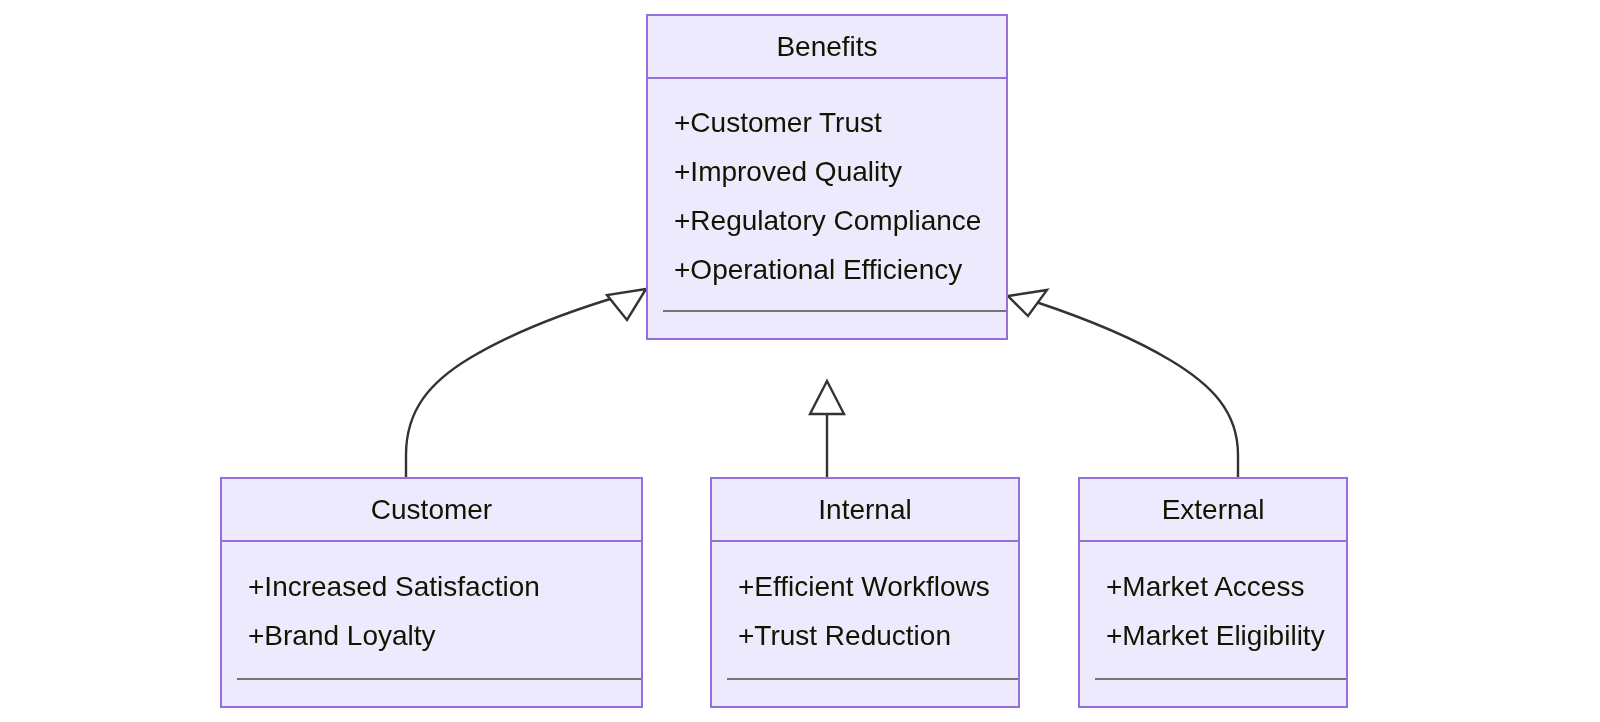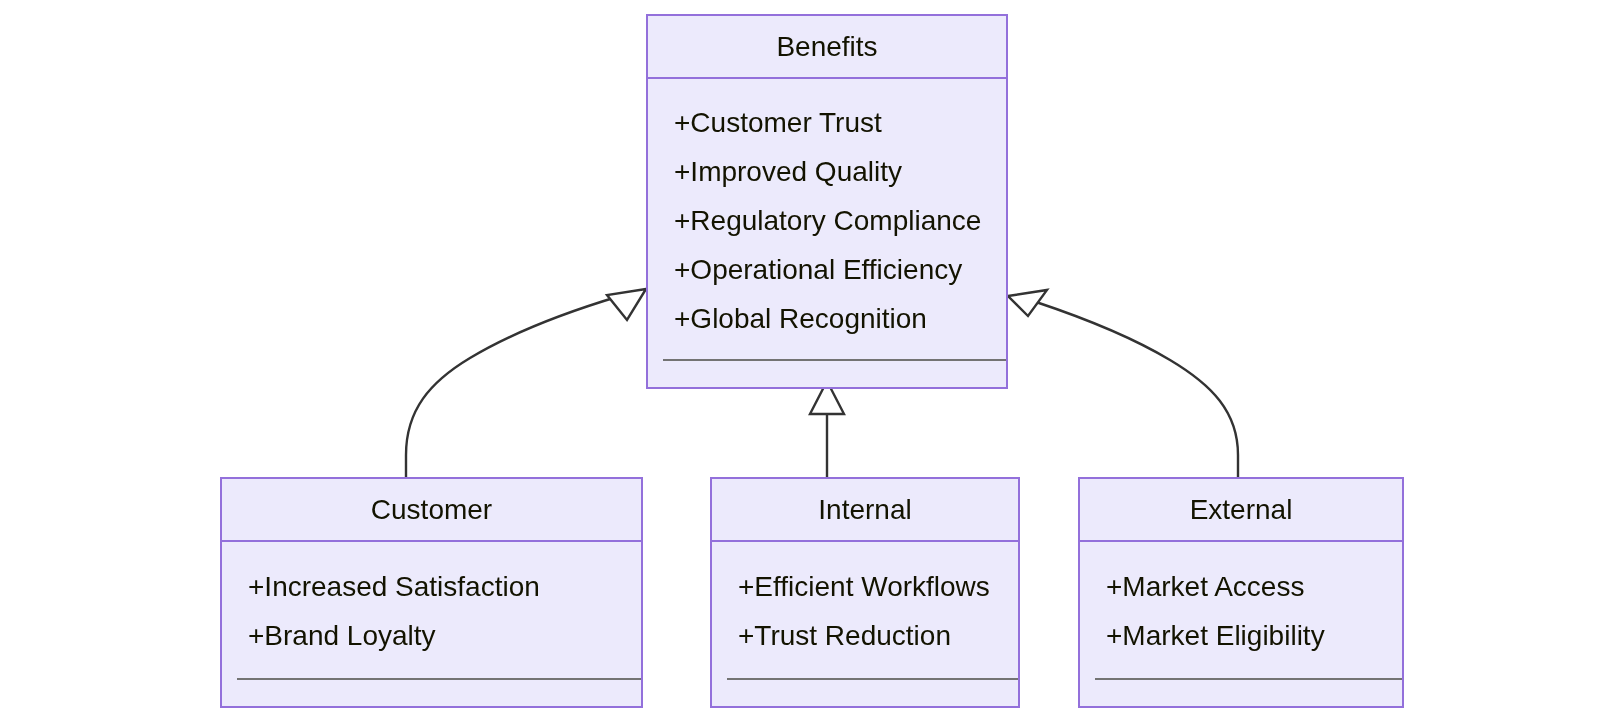--- a/index.html
+++ b/index.html
@@ -62,21 +62,21 @@
   }
   .class-methods {
     min-height: 26px;
     flex: 1 1 auto;
   }
 
   
   #node-benefits  { left: 646px;  top: 14px;  width: 362px; }
   #node-customer  { left: 220px;  top: 477px; width: 423px; }
   #node-internal  { left: 710px;  top: 477px; width: 310px; }
-  #node-external  { left: 1078px; top: 477px; width: 326px; }
+  #node-external  { left: 1078px; top: 477px; width: 270px; }
 
   #node-benefits .class-attrs  { padding-top: 19px; }
   #node-customer .class-attrs,
   #node-internal .class-attrs,
   #node-external .class-attrs  { padding-top: 20px; padding-bottom: 18px; }
 
   .edge-path {
     fill: none;
     stroke: #333333;
     stroke-width: 2.4px;
@@ -105,21 +105,20 @@
     <polygon class="edge-arrow" points="1008,296 1047,290 1028,316"></polygon>
   </svg>
 
   <div class="uml-class" id="node-benefits">
     <div class="class-title">Benefits</div>
     <div class="class-attrs">
       <div class="attr-row">+Customer Trust</div>
       <div class="attr-row">+Improved Quality</div>
       <div class="attr-row">+Regulatory Compliance</div>
       <div class="attr-row">+Operational Efficiency</div>
-      <div class="attr-row">+Global Recognition</div>
     </div>
     <div class="class-methods"></div>
   </div>
 
   <div class="uml-class" id="node-customer">
     <div class="class-title">Customer</div>
     <div class="class-attrs">
       <div class="attr-row">+Increased Satisfaction</div>
       <div class="attr-row">+Brand Loyalty</div>
     </div>

